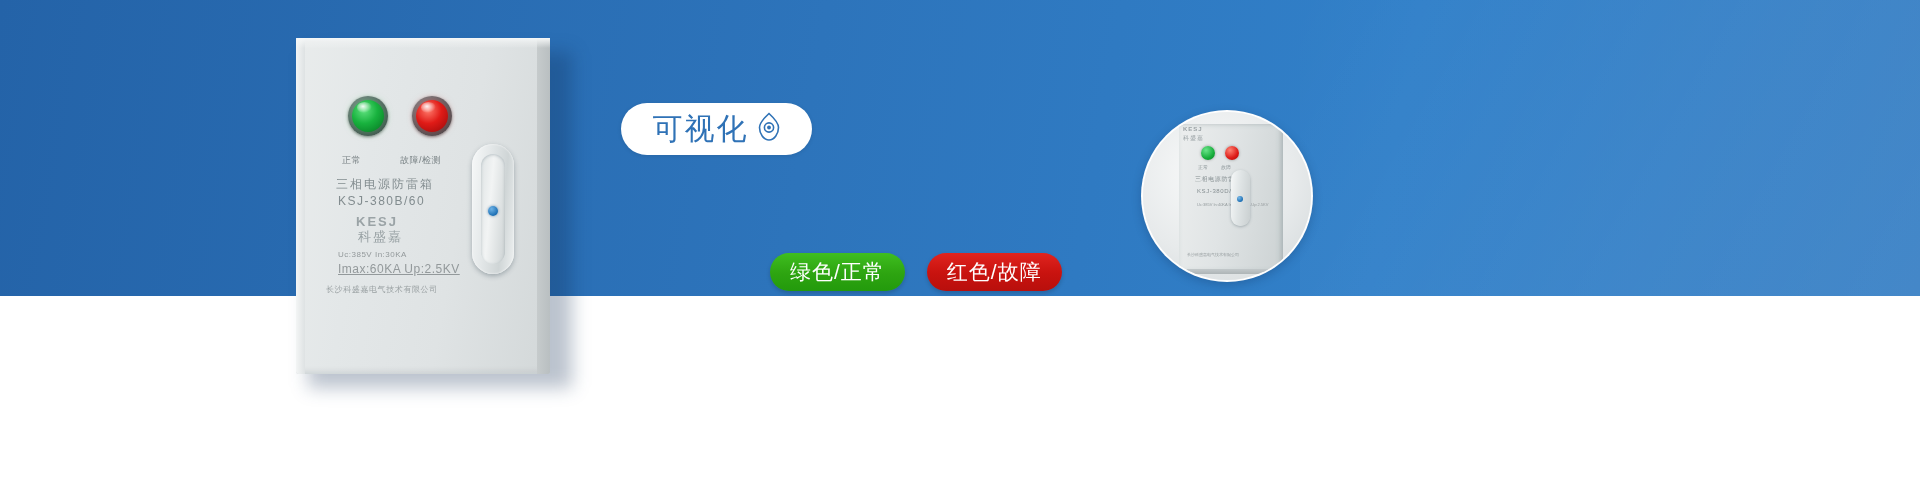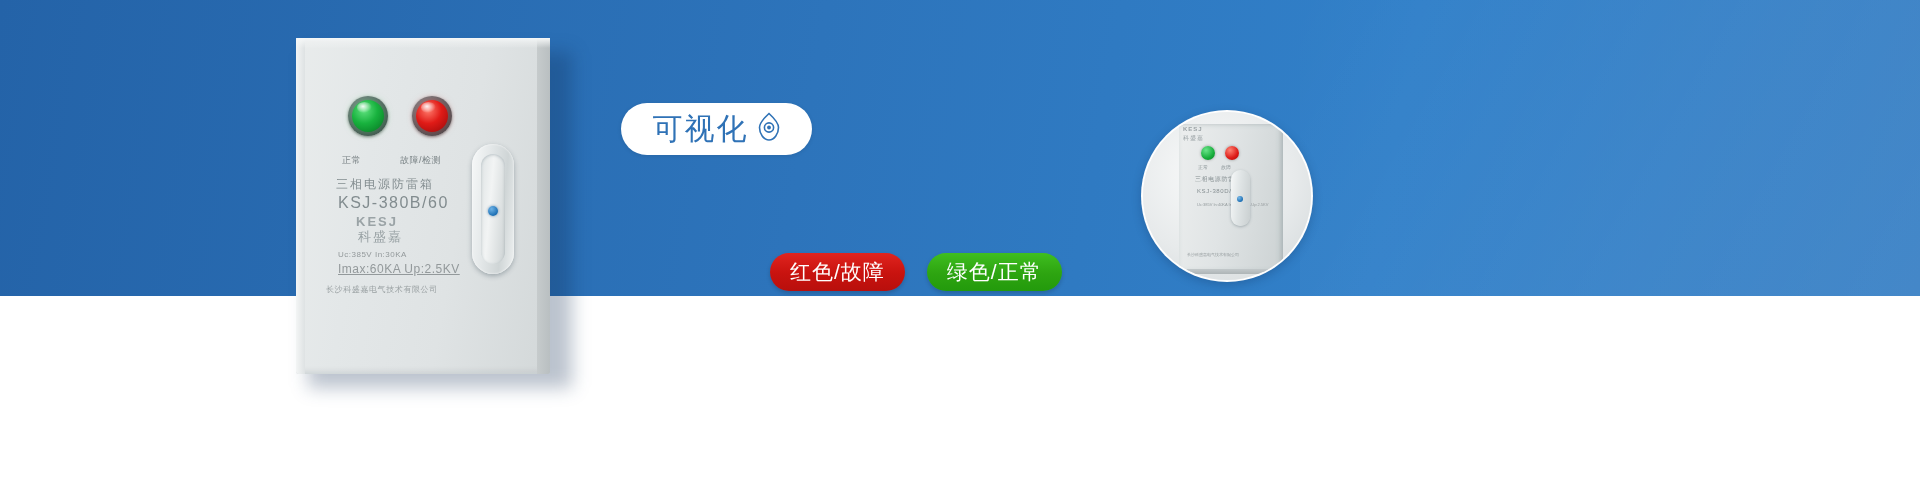--- a/index.html
+++ b/index.html
@@ -95,21 +95,21 @@
   }
   .cap-normal { left:46px; top:116px; }
   .cap-fault  { left:104px; top:116px; }
 
   .dev-title{
     position:absolute; left:40px; top:138px;
     font-size: 12px; color:#838d90; letter-spacing:2px; white-space:nowrap;
   }
   .dev-model{
     position:absolute; left:42px; top:156px;
-    font-size: 16px; color:#828c8f; letter-spacing:1.5px; white-space:nowrap;
+    font-size: 12px; color:#828c8f; letter-spacing:1.5px; white-space:nowrap;
   }
   .dev-brand-en{
     position:absolute; left:60px; top:176px;
     font-size: 13px; color:#9aa3a6; letter-spacing:2px; font-weight:bold; white-space:nowrap;
   }
   .dev-brand-cn{
     position:absolute; left:62px; top:190px;
     font-size: 13px; color:#97a0a3; letter-spacing:2px; white-space:nowrap;
   }
   .dev-spec1{
@@ -302,22 +302,22 @@
         <circle cx="12" cy="15.5" r="1.9" fill="#2f72b6"></circle>
       </svg>
     </span>
   </div>
 
 
   <div class="subtitle">
   </div>
 
   <div class="badges">
+    <div class="badge badge-green">绿色/正常</div>
     <div class="badge badge-red">红色/故障</div>
-    <div class="badge badge-green">绿色/正常</div>
   </div>
 
   <div class="inset">
     <div class="inset-bg"></div>
     <div class="i-dev"></div>
     <div class="i-brand">KESJ</div>
     <div class="i-brand2">科盛嘉</div>
     <div class="i-lamp i-lamp-g"></div>
     <div class="i-lamp i-lamp-r"></div>
     <div class="i-cap i-cap-n">正常</div>

